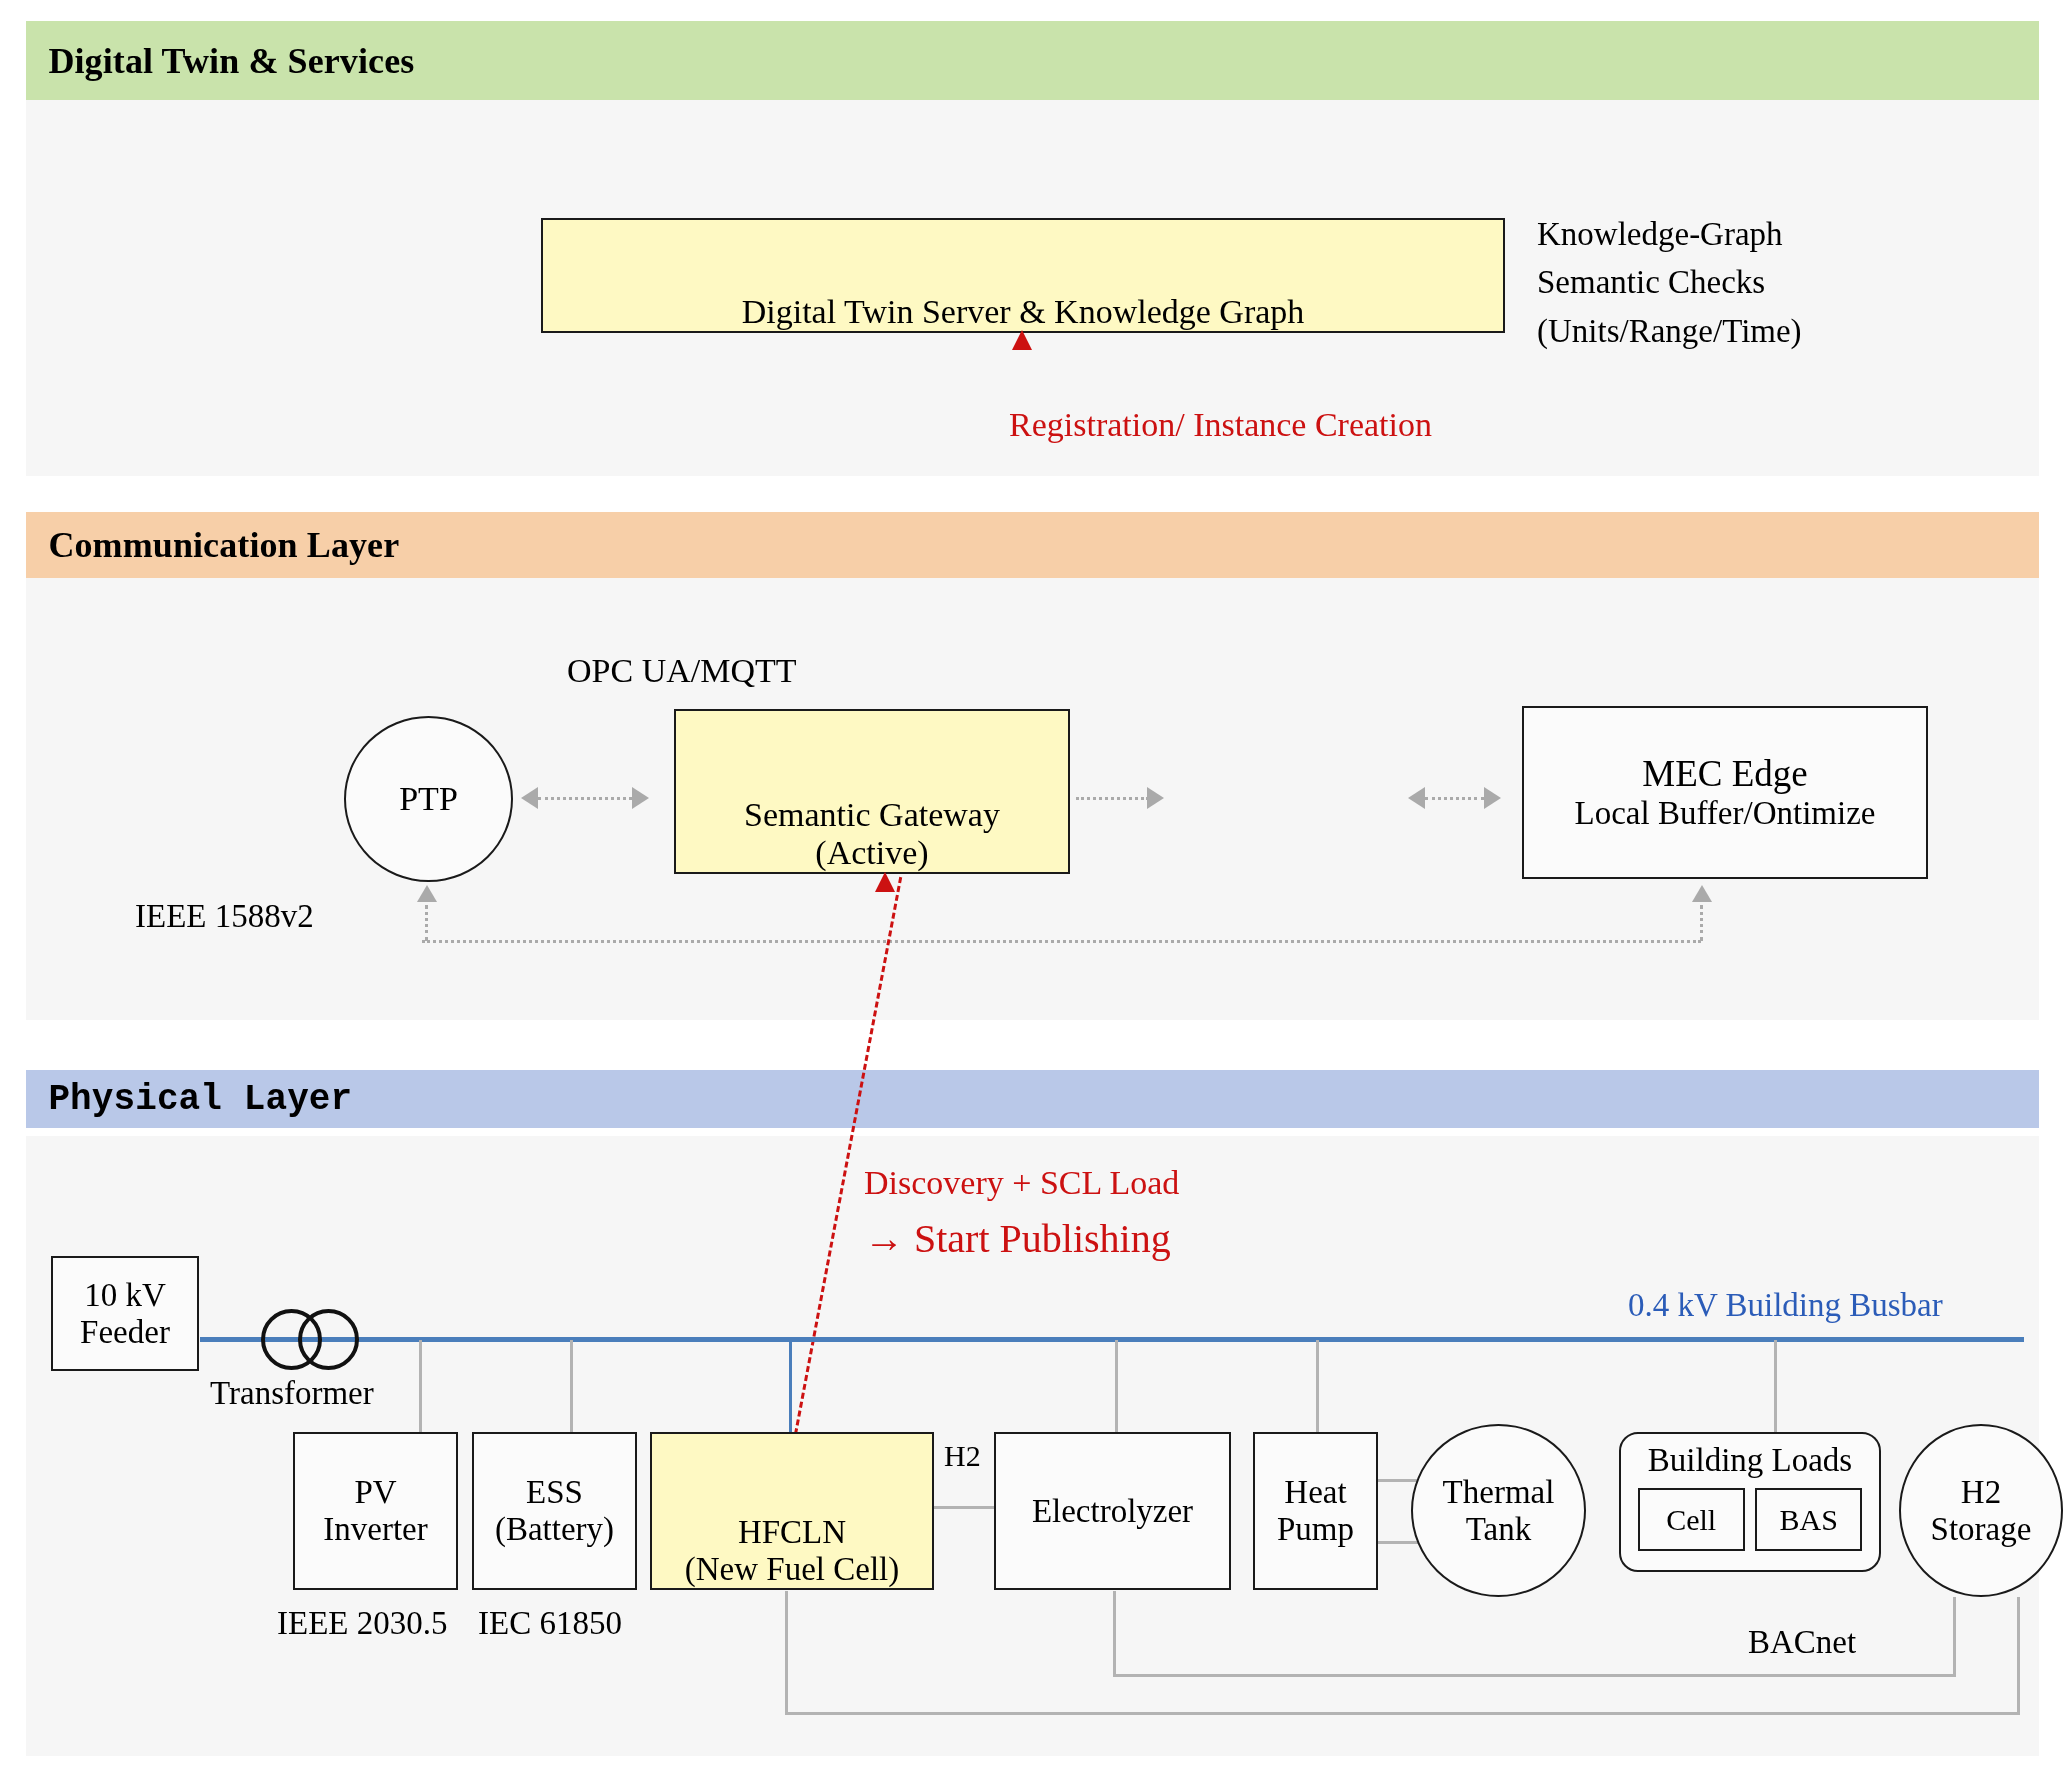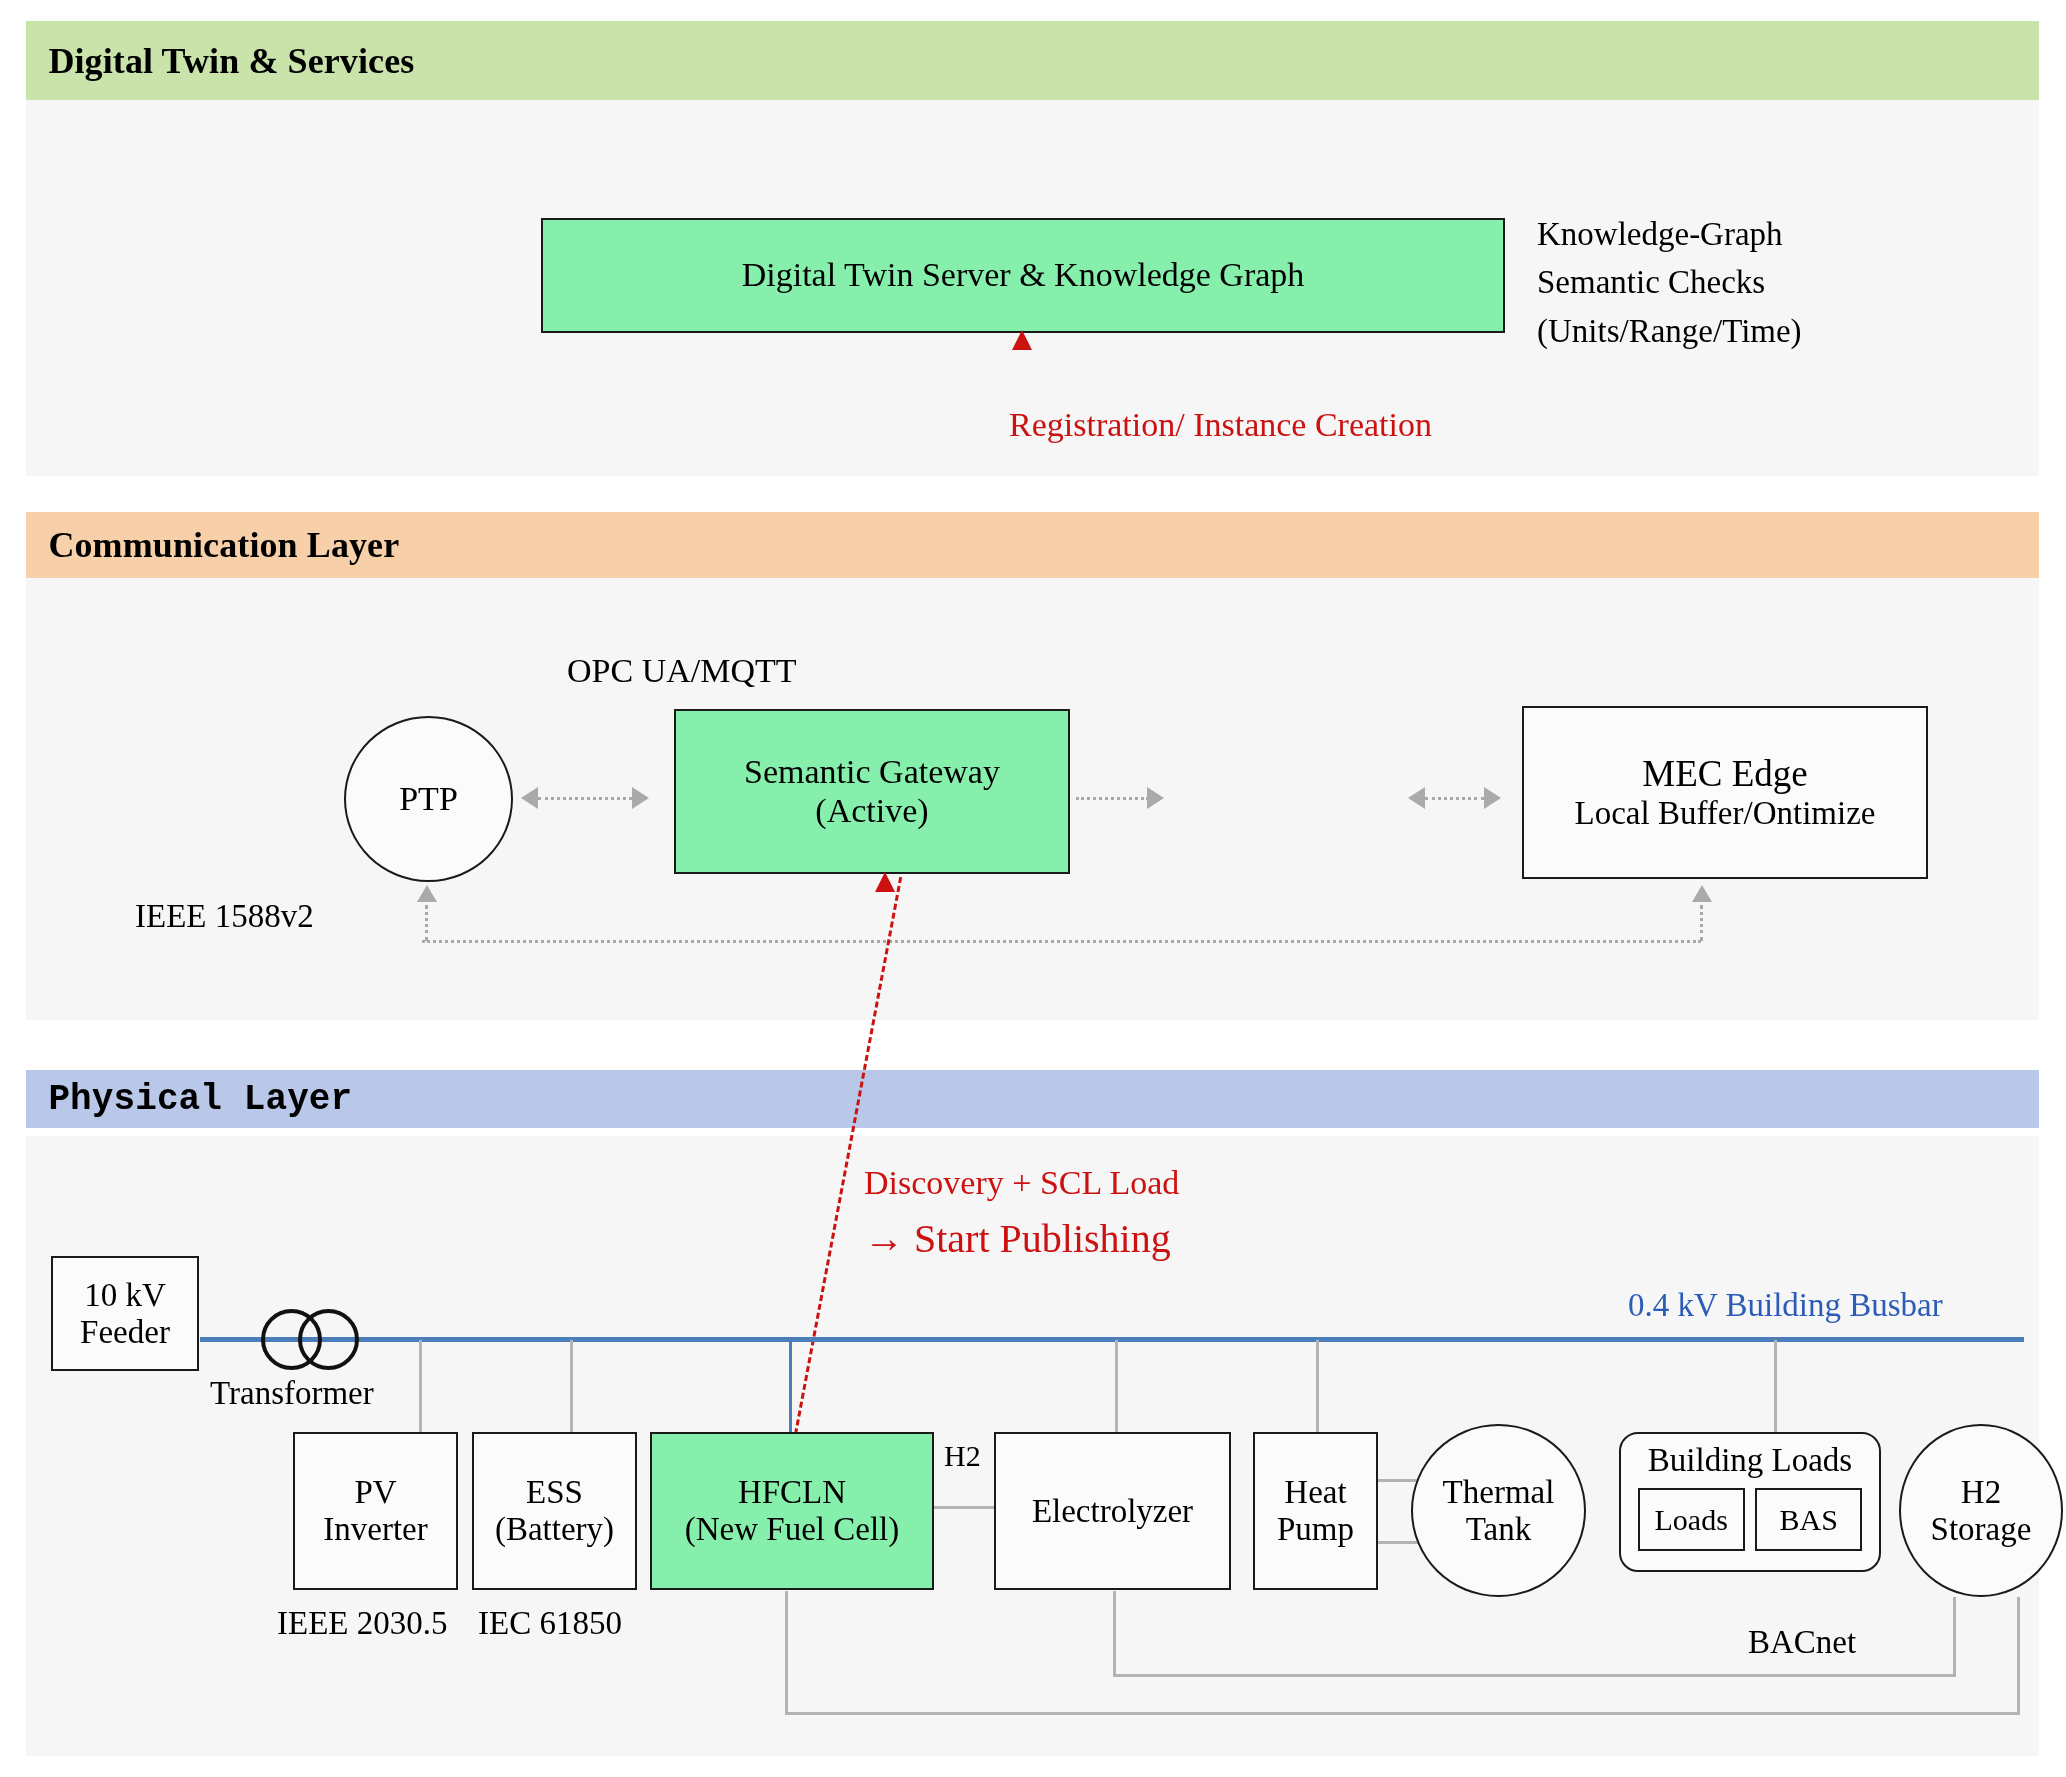--- a/index.html
+++ b/index.html
@@ -8,21 +8,21 @@
 
   
   .band{position:absolute;display:flex;align-items:center;box-sizing:border-box;}
   .band-title{font-weight:bold;font-size:36px;color:#000;padding-left:22.4px;letter-spacing:0.1px;}
   .panel{position:absolute;background:#f6f6f6;box-sizing:border-box;}
 
   
   .node{position:absolute;box-sizing:border-box;border:2.6px solid #1a1a1a;background:#fbfbfb;
         display:flex;flex-direction:column;align-items:center;justify-content:center;
         text-align:center;line-height:1.12;color:#000;}
-  .node.pink{background:#86efac;}
+  .node.pink{background:#fef9c3;justify-content:flex-end;}
   .node .ln{display:block;white-space:nowrap;}
   .ellipse{position:absolute;box-sizing:border-box;border:2.6px solid #1a1a1a;background:#fbfbfb;
         border-radius:50%;display:flex;flex-direction:column;align-items:center;justify-content:center;
         text-align:center;line-height:1.12;color:#000;}
   .subbox{box-sizing:border-box;border:2.6px solid #1a1a1a;background:#fbfbfb;
         display:flex;align-items:center;justify-content:center;text-align:center;}
 
   
   .txt{position:absolute;color:#000;line-height:1.22;white-space:pre;}
   .txt.red{color:#cc1111;}
@@ -166,21 +166,21 @@
 
   <div class="ellipse" style="left:1411px;top:1424px;width:175px;height:173px;font-size:33px;">
     <span class="ln">Thermal</span>
     <span class="ln">Tank</span>
   </div>
 
   <div class="node" style="left:1619px;top:1432px;width:262px;height:140px;justify-content:flex-start;padding-top:8px;font-size:33px;border-radius:19px;">
     <span class="ln">Building Loads</span>
     <div style="display:flex;gap:10.6px;margin-top:9.2px;">
       <div class="subbox" style="width:107px;height:63px;font-size:30px;">
-        <span>Loads</span>
+        <span>Cell</span>
       </div>
       <div class="subbox" style="width:107px;height:63px;font-size:30px;">
         <span>BAS</span>
       </div>
     </div>
   </div>
 
   <div class="ellipse" style="left:1899px;top:1424px;width:164px;height:173px;font-size:33px;">
     <span class="ln">H2</span>
     <span class="ln">Storage</span>

